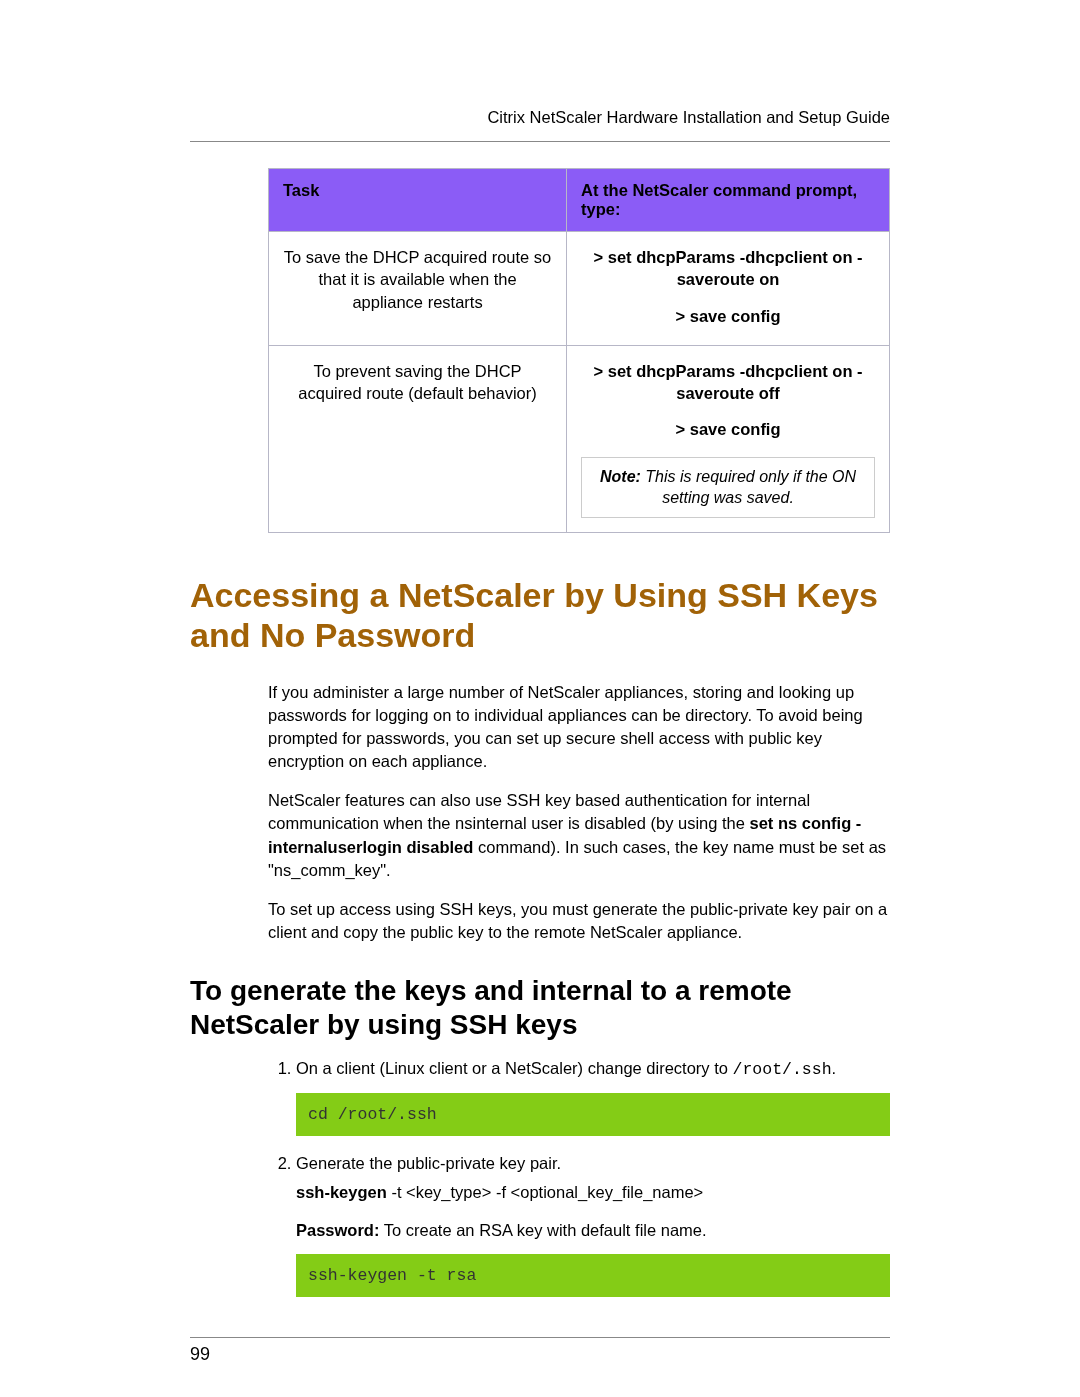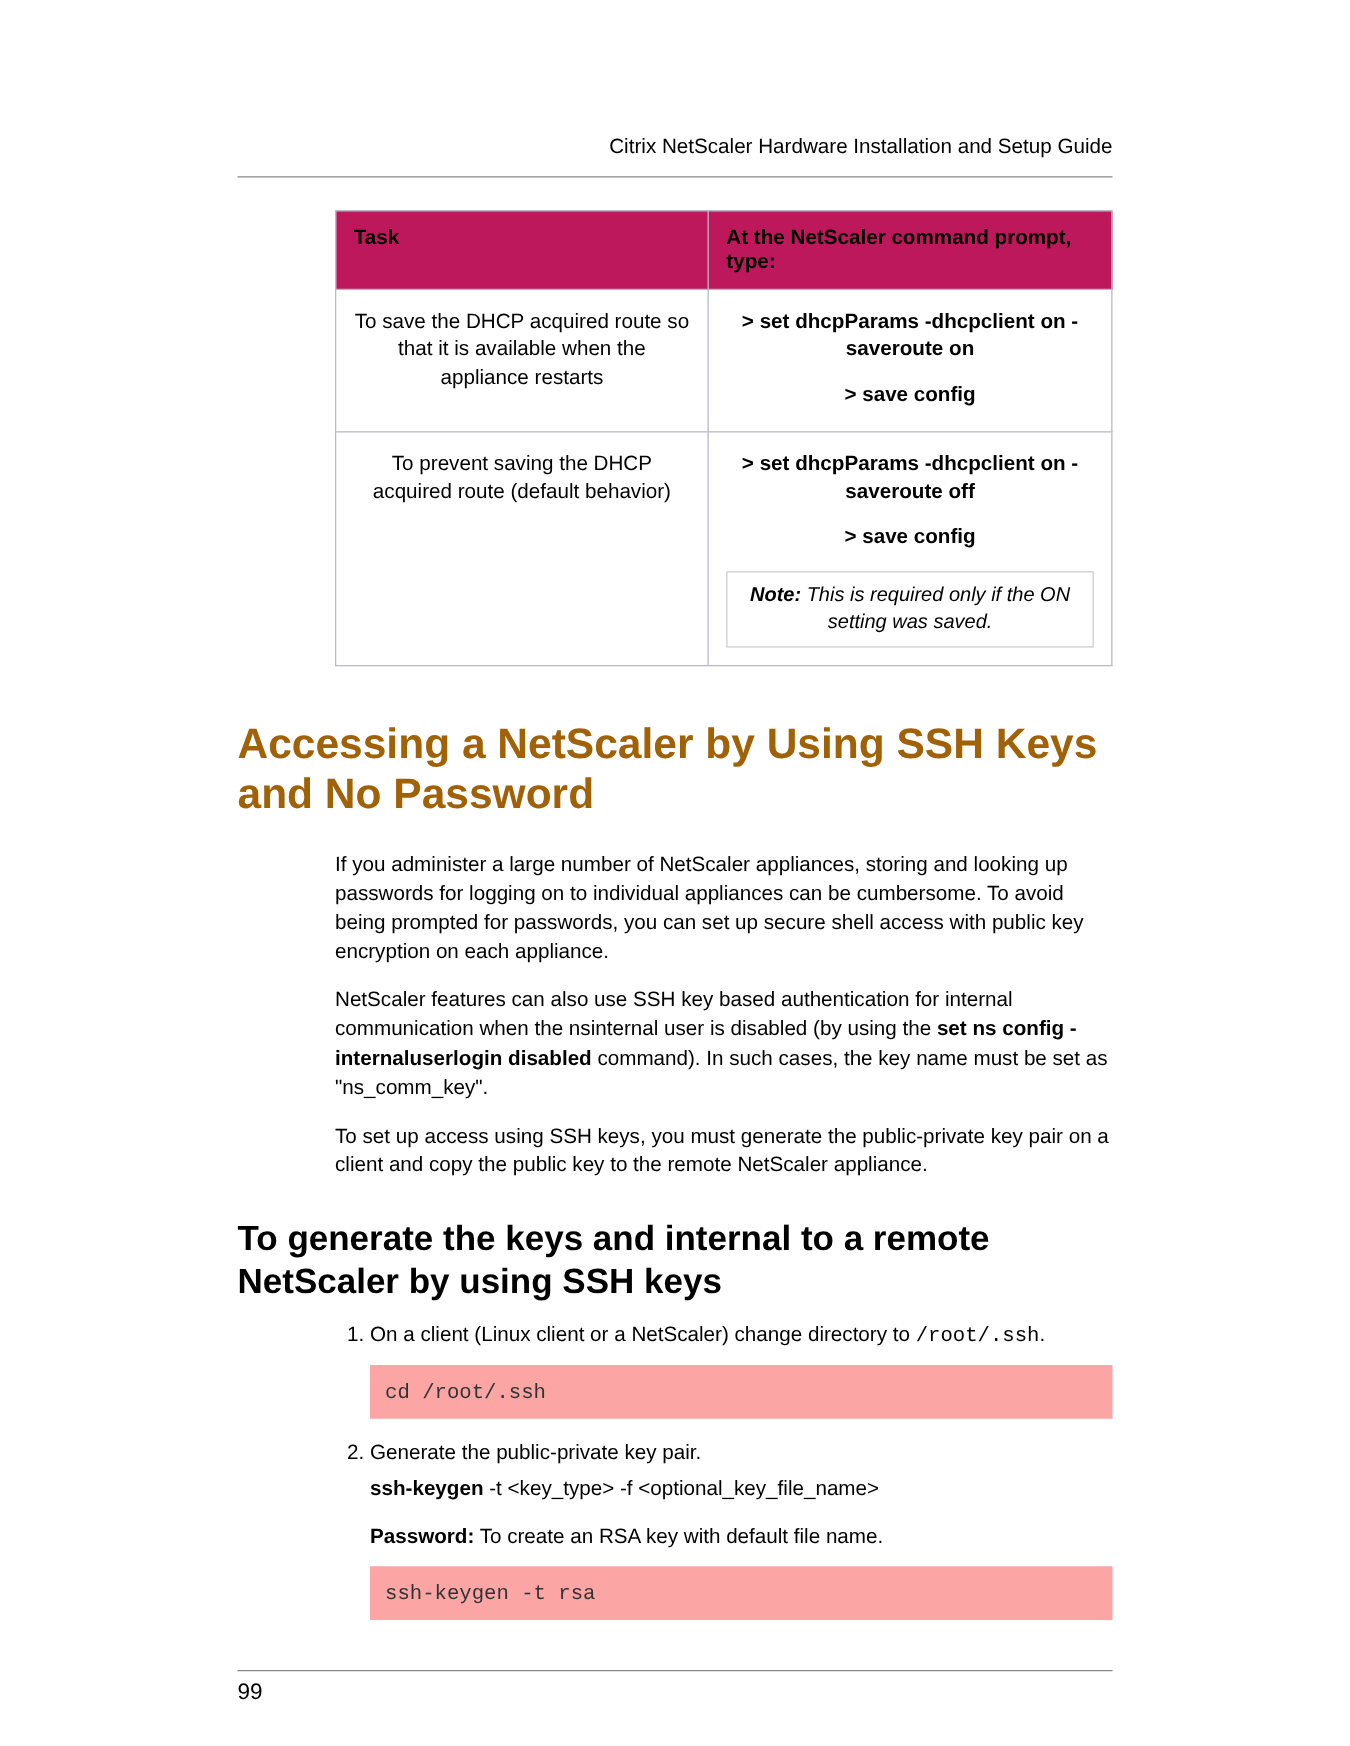--- a/index.html
+++ b/index.html
@@ -31,21 +31,21 @@
   }
   .content-indent {
     margin-left: 78px;
   }
   table.cmd-table {
     border-collapse: collapse;
     width: 100%;
     font-size: 16.5px;
   }
   table.cmd-table th {
-    background: #be185d;
+    background: #8b5cf6;
     text-align: left;
     font-weight: bold;
     padding: 12px 14px;
     border: 1px solid #b7b7c7;
     vertical-align: top;
   }
   table.cmd-table td {
     border: 1px solid #b7b7c7;
     padding: 14px 14px;
     vertical-align: top;
@@ -92,21 +92,21 @@
     padding-left: 28px;
     margin: 0;
   }
   ol.steps li {
     margin-bottom: 10px;
   }
   .mono {
     font-family: "Courier New", Courier, monospace;
   }
   pre.codeblock {
-    background: #fca5a5;
+    background: #84cc16;
     font-family: "Courier New", Courier, monospace;
     font-size: 16.5px;
     padding: 10px 12px;
     margin: 12px 0 16px 0;
     white-space: pre-wrap;
     color: #333;
   }
   .step-sub {
     margin: 6px 0 0 0;
   }
@@ -154,21 +154,21 @@
             </div>
           </td>
         </tr>
       </tbody>
     </table>
   </div>
 
   <h1 class="section-title">Accessing a NetScaler by Using SSH Keys and No Password</h1>
 
   <div class="content-indent">
-    <p class="body-para">If you administer a large number of NetScaler appliances, storing and looking up passwords for logging on to individual appliances can be cumbersome. To avoid being prompted for passwords, you can set up secure shell access with public key encryption on each appliance.</p>
+    <p class="body-para">If you administer a large number of NetScaler appliances, storing and looking up passwords for logging on to individual appliances can be directory. To avoid being prompted for passwords, you can set up secure shell access with public key encryption on each appliance.</p>
     <p class="body-para">
       <span>NetScaler features can also use SSH key based authentication for internal communication when the nsinternal user is disabled (by using the </span><strong>set ns config -internaluserlogin disabled</strong><span> command). In such cases, the key name must be set as "ns_comm_key".</span>
     </p>
     <p class="body-para">To set up access using SSH keys, you must generate the public-private key pair on a client and copy the public key to the remote NetScaler appliance.</p>
   </div>
 
   <h2 class="sub-title">To generate the keys and internal to a remote NetScaler by using SSH keys</h2>
 
   <div class="content-indent">
     <ol class="steps">

